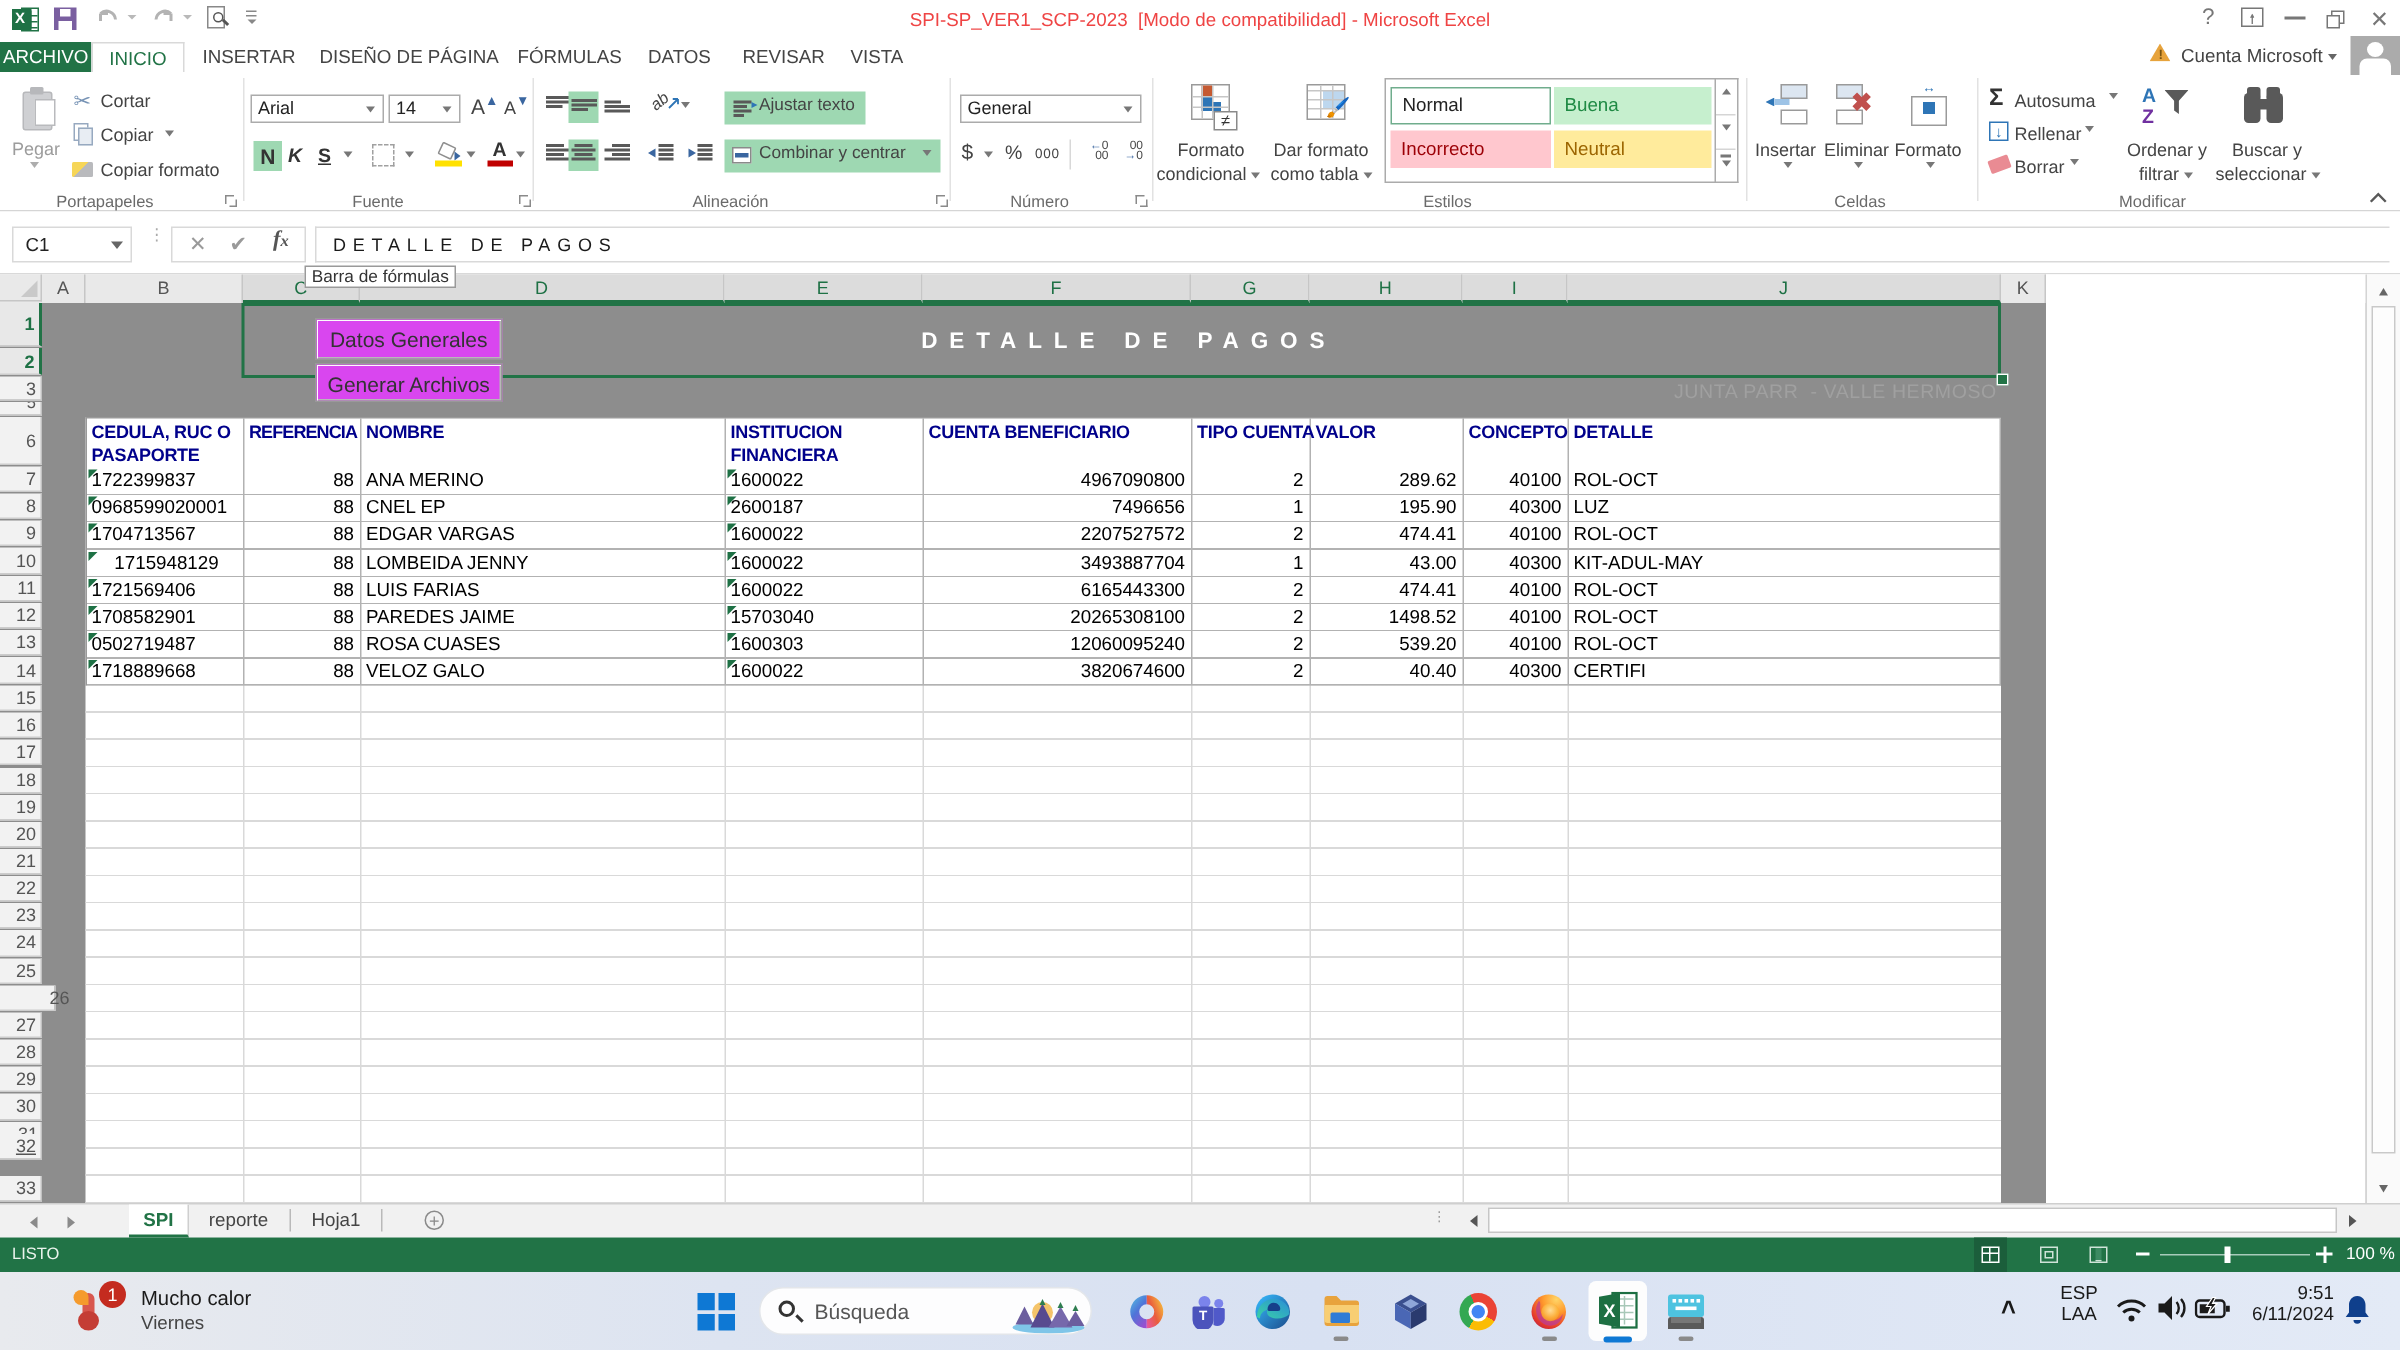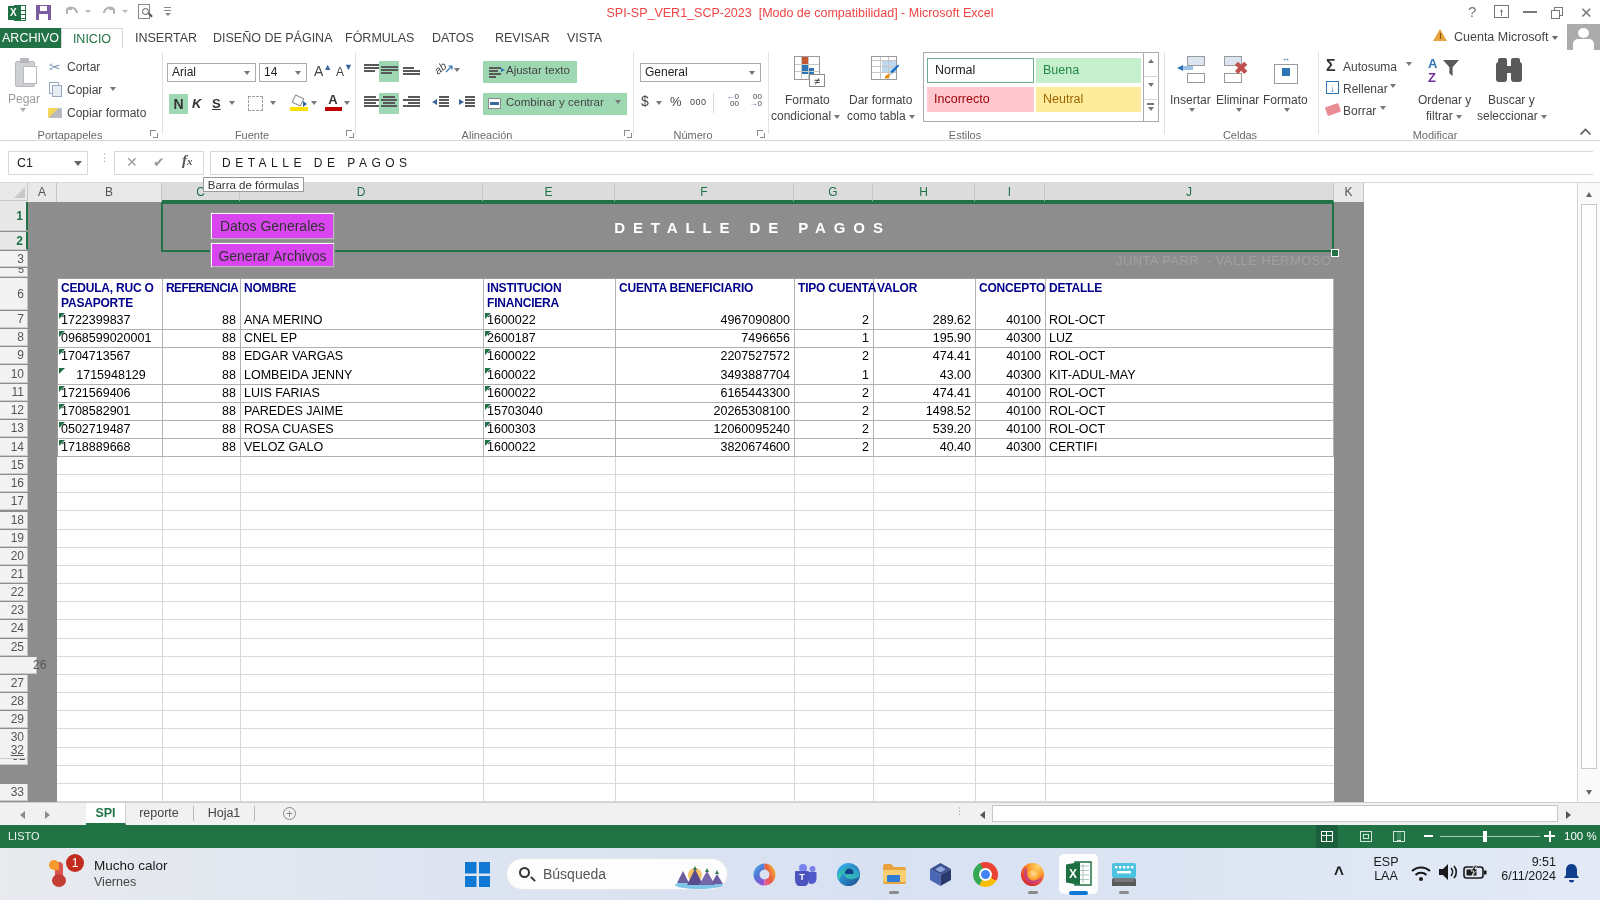--- a/index.html
+++ b/index.html
@@ -396,21 +396,21 @@
   <div class="rhd" style="top:382.1px;height:17.2px;line-height:17px;">22</div>
   <div class="rhd" style="top:400.3px;height:17.2px;line-height:17px;">23</div>
   <div class="rhd" style="top:418.4px;height:17.2px;line-height:17px;">24</div>
   <div class="rhd" style="top:436.6px;height:17.2px;line-height:17px;">25</div>
   <div class="rhd" style="top:454.8px;height:17.2px;line-height:17px;padding-left:33px;">26</div>
   <div class="rhd" style="top:472.9px;height:17.2px;line-height:17px;">27</div>
   <div class="rhd" style="top:491.1px;height:17.2px;line-height:17px;">28</div>
   <div class="rhd" style="top:509.2px;height:17.2px;line-height:17px;">29</div>
   <div class="rhd" style="top:527.4px;height:17.2px;line-height:17px;">30</div>
   <div class="rhd" style="top:545.6px;height:17.2px;line-height:17px;padding-left:12px;">31</div>
-  <div class="rhd" style="top:540px;height:17.2px;line-height:17px;text-decoration:underline;">32</div>
+  <div class="rhd" style="top:554px;height:17.2px;line-height:17px;text-decoration:underline;">32</div>
   <div class="rhd" style="top:581.9px;height:17.0px;line-height:17px;">33</div>
 
   <div class="abs" id="emptyrows" style="left:57px;top:255px;width:1277px;height:345px;background-color:#fff;"></div>
 
   <div class="abs" id="datatable" style="left:57px;top:76px;width:1277px;height:179px;background-color:#fff;">
   <div class="hcell" style="left:0px;width:101px;">CEDULA, RUC O<br>PASAPORTE</div>
   <div class="hcell" style="left:105px;width:74px;letter-spacing:-0.6px;">REFERENCIA</div>
   <div class="hcell" style="left:183px;width:239px;">NOMBRE</div>
   <div class="hcell" style="left:426px;width:128px;">INSTITUCION<br>FINANCIERA</div>
   <div class="hcell" style="left:558px;width:175px;">CUENTA BENEFICIARIO</div>

